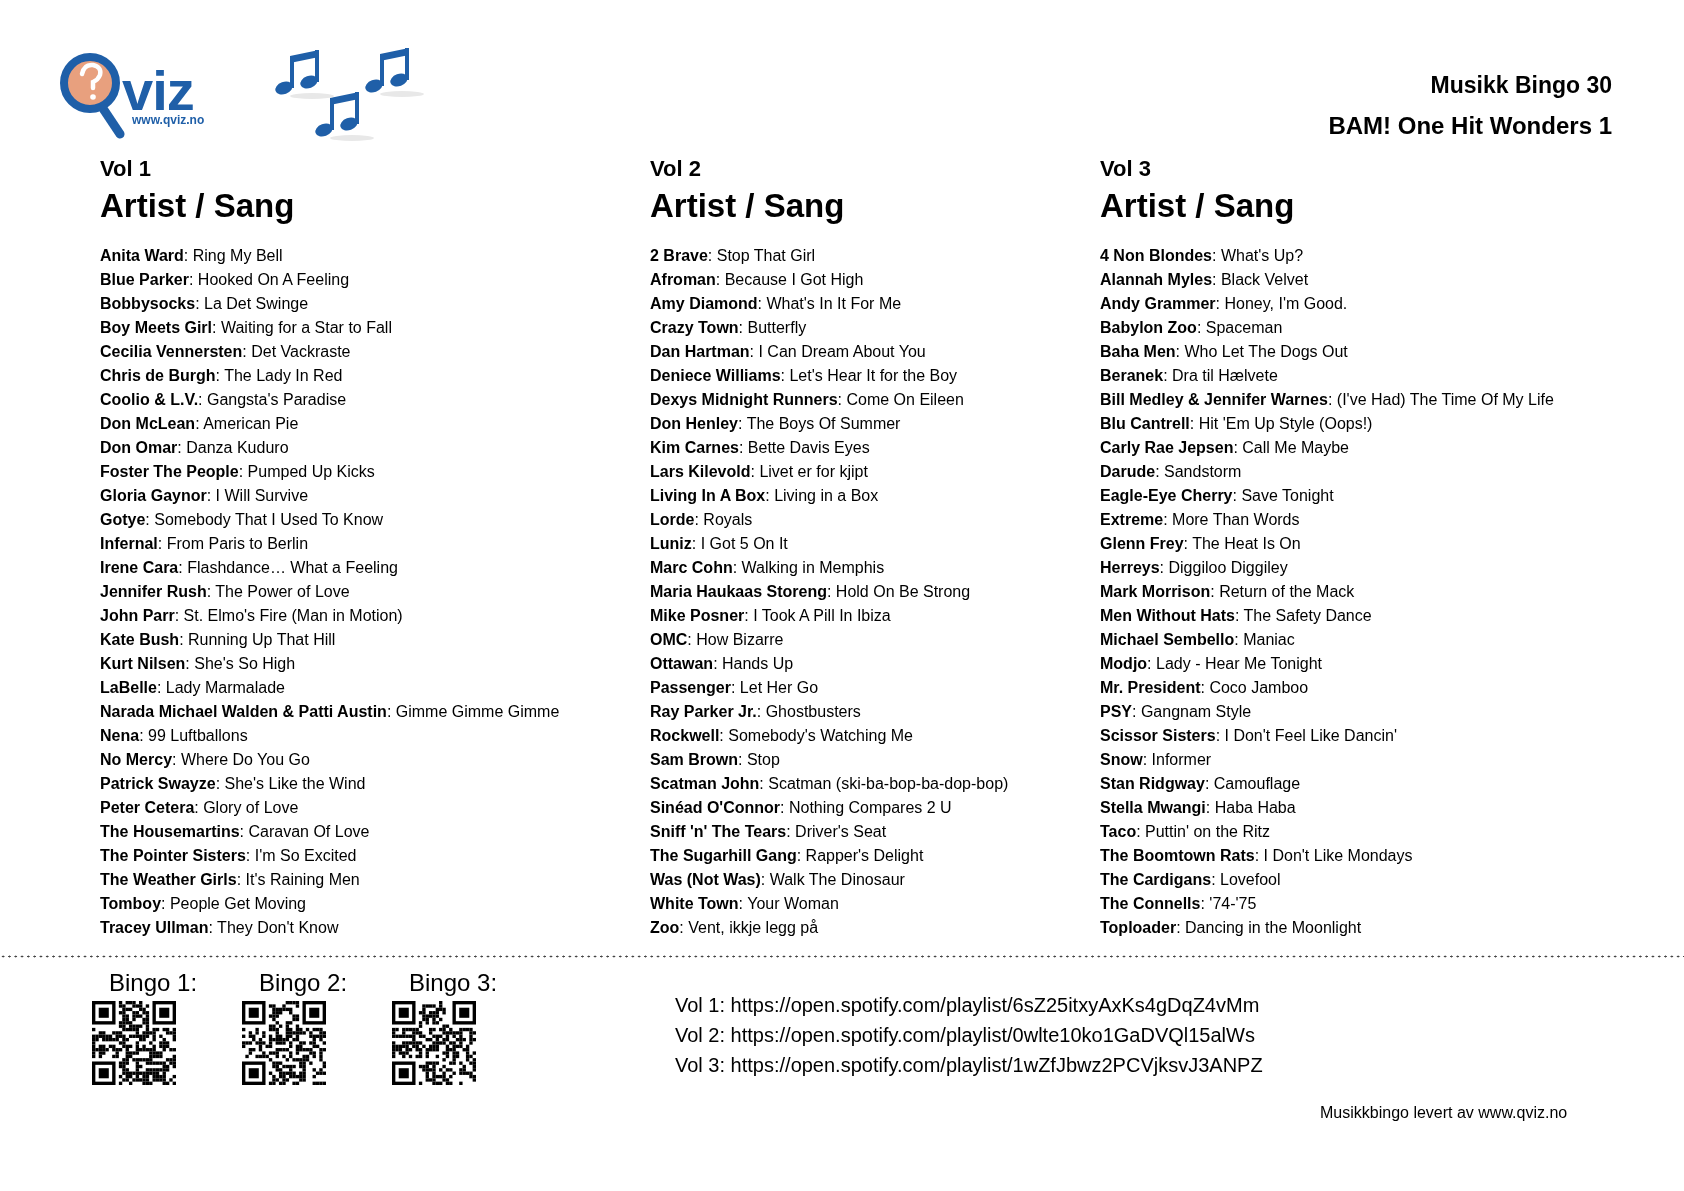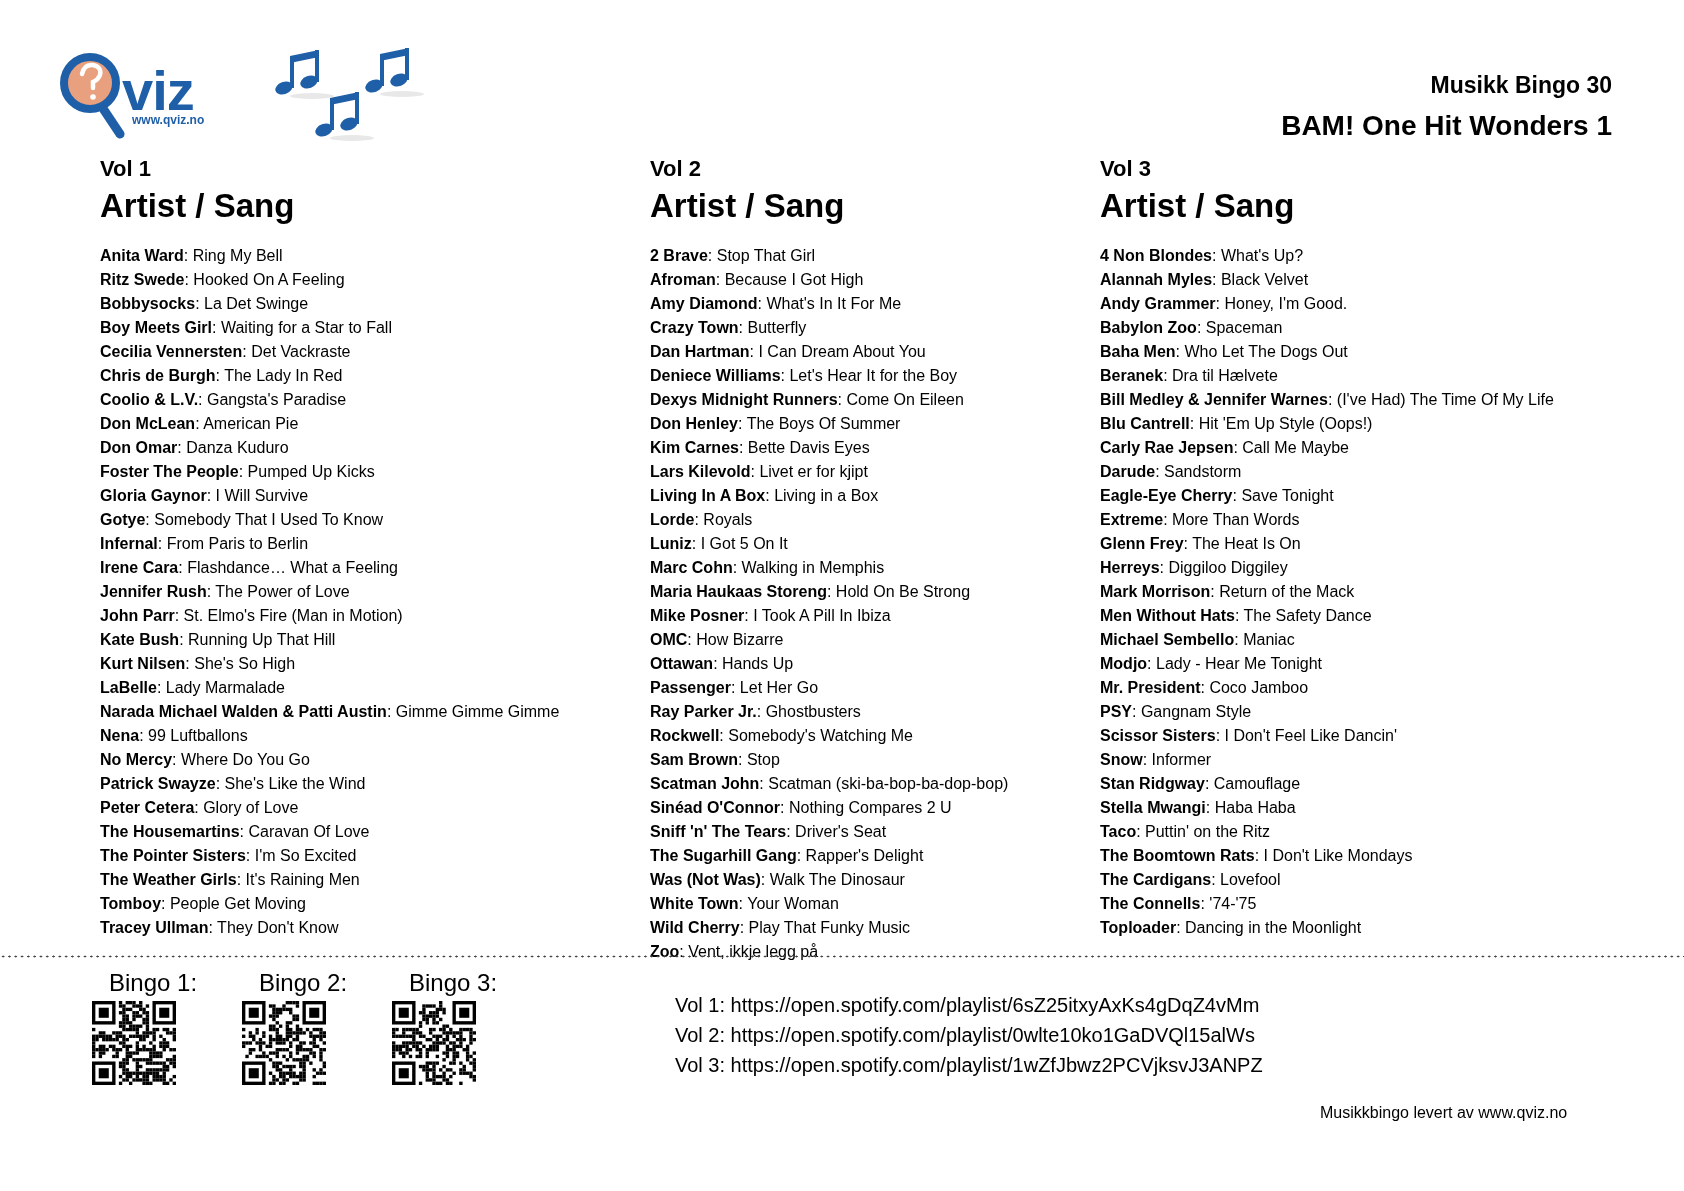--- a/index.html
+++ b/index.html
@@ -4,21 +4,21 @@
 <style>
   * { margin: 0; padding: 0; box-sizing: border-box; }
   html, body { width: 1684px; height: 1191px; background: #ffffff; overflow: hidden; }
   body { position: relative; font-family: "Liberation Sans", "DejaVu Sans", sans-serif; color: #000; }
 
   .logo { position: absolute; left: 60px; top: 48px; width: 170px; height: 92px; }
   .notes { position: absolute; left: 272px; top: 44px; width: 175px; height: 100px; }
 
   .title-block { position: absolute; right: 72px; top: 70px; text-align: right; }
   .subtitle { font-size: 23px; font-weight: bold; line-height: 30px; }
-  .title { font-size: 28px; font-weight: bold; line-height: 40px; margin-top: 6px; }
+  .title { font-size: 24px; font-weight: bold; line-height: 40px; margin-top: 6px; }
 
   .column { position: absolute; top: 150px; }
   .col-1 { left: 100px; }
   .col-2 { left: 650px; }
   .col-3 { left: 1100px; }
   .vol-heading { font-size: 22px; font-weight: bold; line-height: 37px; }
   .col-heading { font-size: 33px; font-weight: bold; line-height: 37px; margin-bottom: 20px; }
   .song-list { list-style: none; }
   .song-item { font-size: 16px; line-height: 24px; white-space: nowrap; }
   .artist { font-weight: bold; }
@@ -87,21 +87,21 @@
 <div class="title-block">
   <div class="subtitle">Musikk Bingo 30</div>
   <div class="title">BAM! One Hit Wonders 1</div>
 </div>
 
 <div class="column col-1">
   <div class="vol-heading">Vol 1</div>
   <div class="col-heading">Artist / Sang</div>
   <ul class="song-list">
       <li class="song-item"><span class="artist">Anita Ward</span><span>: </span><span class="song">Ring My Bell</span></li>
-      <li class="song-item"><span class="artist">Ritz Swede</span><span>: </span><span class="song">Hooked On A Feeling</span></li>
+      <li class="song-item"><span class="artist">Blue Parker</span><span>: </span><span class="song">Hooked On A Feeling</span></li>
       <li class="song-item"><span class="artist">Bobbysocks</span><span>: </span><span class="song">La Det Swinge</span></li>
       <li class="song-item"><span class="artist">Boy Meets Girl</span><span>: </span><span class="song">Waiting for a Star to Fall</span></li>
       <li class="song-item"><span class="artist">Cecilia Vennersten</span><span>: </span><span class="song">Det Vackraste</span></li>
       <li class="song-item"><span class="artist">Chris de Burgh</span><span>: </span><span class="song">The Lady In Red</span></li>
       <li class="song-item"><span class="artist">Coolio &amp; L.V.</span><span>: </span><span class="song">Gangsta's Paradise</span></li>
       <li class="song-item"><span class="artist">Don McLean</span><span>: </span><span class="song">American Pie</span></li>
       <li class="song-item"><span class="artist">Don Omar</span><span>: </span><span class="song">Danza Kuduro</span></li>
       <li class="song-item"><span class="artist">Foster The People</span><span>: </span><span class="song">Pumped Up Kicks</span></li>
       <li class="song-item"><span class="artist">Gloria Gaynor</span><span>: </span><span class="song">I Will Survive</span></li>
       <li class="song-item"><span class="artist">Gotye</span><span>: </span><span class="song">Somebody That I Used To Know</span></li>
@@ -150,21 +150,20 @@
       <li class="song-item"><span class="artist">Passenger</span><span>: </span><span class="song">Let Her Go</span></li>
       <li class="song-item"><span class="artist">Ray Parker Jr.</span><span>: </span><span class="song">Ghostbusters</span></li>
       <li class="song-item"><span class="artist">Rockwell</span><span>: </span><span class="song">Somebody's Watching Me</span></li>
       <li class="song-item"><span class="artist">Sam Brown</span><span>: </span><span class="song">Stop</span></li>
       <li class="song-item"><span class="artist">Scatman John</span><span>: </span><span class="song">Scatman (ski-ba-bop-ba-dop-bop)</span></li>
       <li class="song-item"><span class="artist">Sinéad O'Connor</span><span>: </span><span class="song">Nothing Compares 2 U</span></li>
       <li class="song-item"><span class="artist">Sniff 'n' The Tears</span><span>: </span><span class="song">Driver's Seat</span></li>
       <li class="song-item"><span class="artist">The Sugarhill Gang</span><span>: </span><span class="song">Rapper's Delight</span></li>
       <li class="song-item"><span class="artist">Was (Not Was)</span><span>: </span><span class="song">Walk The Dinosaur</span></li>
       <li class="song-item"><span class="artist">White Town</span><span>: </span><span class="song">Your Woman</span></li>
-      <li class="song-item"><span class="artist">Wild Cherry</span><span>: </span><span class="song">Play That Funky Music</span></li>
       <li class="song-item"><span class="artist">Zoo</span><span>: </span><span class="song">Vent, ikkje legg på</span></li>
     </ul>
 </div>
 
 <div class="column col-3">
   <div class="vol-heading">Vol 3</div>
   <div class="col-heading">Artist / Sang</div>
   <ul class="song-list">
       <li class="song-item"><span class="artist">4 Non Blondes</span><span>: </span><span class="song">What's Up?</span></li>
       <li class="song-item"><span class="artist">Alannah Myles</span><span>: </span><span class="song">Black Velvet</span></li>

